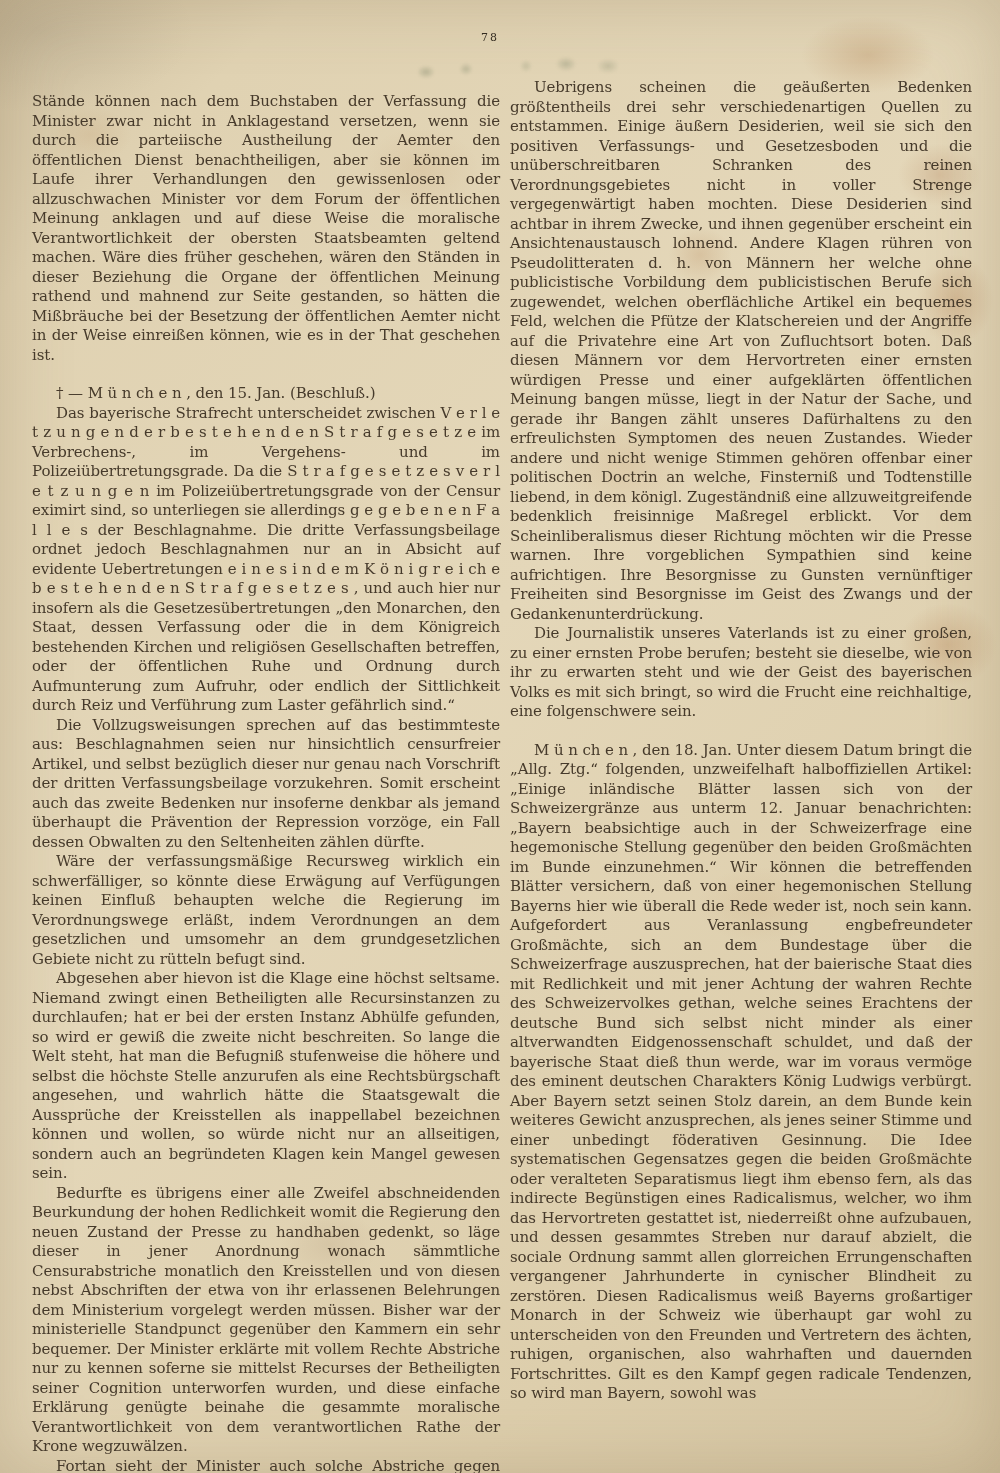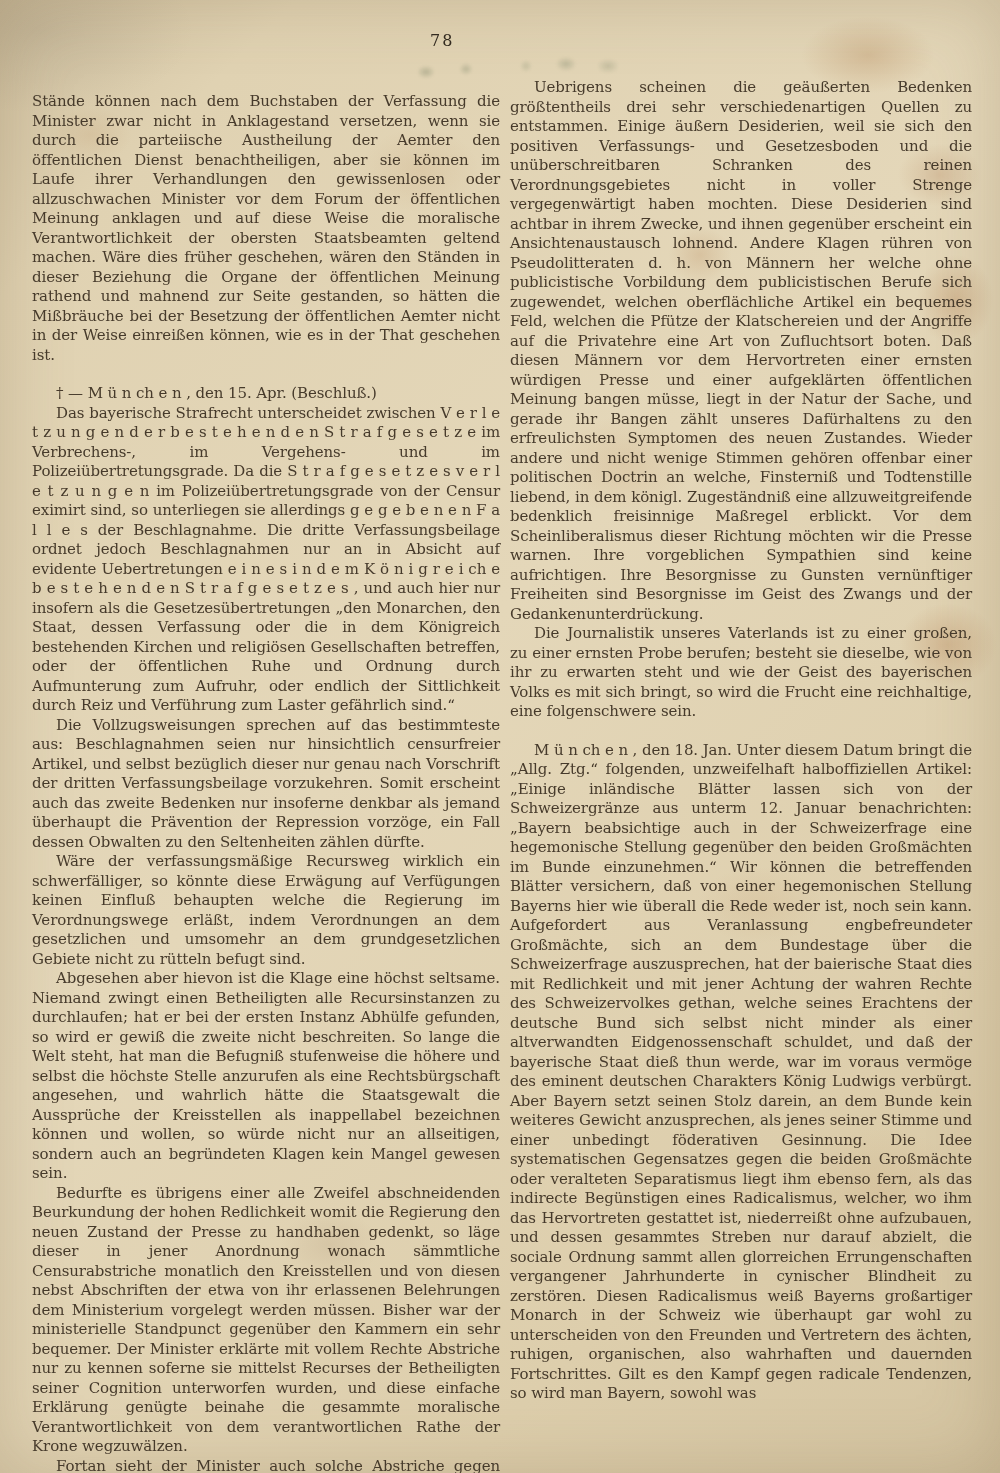--- a/index.html
+++ b/index.html
@@ -19,22 +19,22 @@
       radial-gradient(ellipse 60px 40px at 90px 135px, rgba(175,125,75,.14), rgba(175,125,75,0) 70%),
       radial-gradient(ellipse 85px 60px at 420px 170px, rgba(175,125,75,.13), rgba(175,125,75,0) 70%),
       radial-gradient(ellipse 70px 50px at 330px 1245px, rgba(150,120,90,.14), rgba(150,120,90,0) 70%),
       radial-gradient(ellipse 120px 90px at 880px 1190px, rgba(185,140,90,.14), rgba(185,140,90,0) 70%),
       radial-gradient(ellipse 90px 55px at 760px 905px, rgba(180,130,80,.12), rgba(180,130,80,0) 70%),
       radial-gradient(ellipse 220px 120px at 40px 30px, rgba(110,100,85,.14), rgba(110,100,85,0) 70%),
       linear-gradient(135deg,#cfc0a0 0%,#e0d2b2 12%,#e4d7b9 45%,#ddceac 78%,#d4c4a1 100%);
     box-shadow:inset 0 0 70px rgba(120,95,60,.25);
   }
   .page-number{
-    position:absolute;left:430px;top:31px;width:120px;
-    font-size:16px;letter-spacing:2px;color:#332b20;
+    position:absolute;left:430px;top:31px;width:120px;text-align:center;
+    font-size:11px;letter-spacing:2px;color:#332b20;
   }
   .ghost-stamp{
     position:absolute;left:408px;top:46px;width:240px;height:36px;
     background:
       radial-gradient(ellipse 13px 10px at 18px 26px, rgba(108,120,92,.34), rgba(108,120,92,0) 70%),
       radial-gradient(ellipse 10px 9px at 58px 23px, rgba(108,120,92,.30), rgba(108,120,92,0) 70%),
       radial-gradient(ellipse 9px 9px at 118px 20px, rgba(108,120,92,.22), rgba(108,120,92,0) 70%),
       radial-gradient(ellipse 15px 11px at 158px 18px, rgba(108,120,92,.30), rgba(108,120,92,0) 70%),
       radial-gradient(ellipse 16px 11px at 200px 20px, rgba(108,120,92,.24), rgba(108,120,92,0) 70%);
     filter:blur(1px);
@@ -52,21 +52,21 @@
 </style>
 </head>
 <body>
 
 <div class="paper">
   <div class="page-number">78</div>
   <div class="ghost-stamp"></div>
 
   <div class="col col-left">
     <p>Stände können nach dem Buchstaben der Verfassung die Minister zwar nicht in Anklagestand versetzen, wenn sie durch die parteiische Austheilung der Aemter den öffentlichen Dienst benachtheiligen, aber sie können im Laufe ihrer Verhandlungen den gewissenlosen oder allzuschwachen Minister vor dem Forum der öffentlichen Meinung anklagen und auf diese Weise die moralische Verantwortlichkeit der obersten Staatsbeamten geltend machen. Wäre dies früher geschehen, wären den Ständen in dieser Beziehung die Organe der öffentlichen Meinung rathend und mahnend zur Seite gestanden, so hätten die Mißbräuche bei der Besetzung der öffentlichen Aemter nicht in der Weise einreißen können, wie es in der That geschehen ist.</p>
-    <p class="dateline-p gap-before">† — M ü n ch e n , den 15. Apr. (Beschluß.)</p>
+    <p class="dateline-p gap-before">† — M ü n ch e n , den 15. Jan. (Beschluß.)</p>
     <p class="indent">Das bayerische Strafrecht unterscheidet zwischen V e r l e t z u n g e n d e r b e s t e h e n d e n S t r a f g e s e t z e im Verbrechens-, im Vergehens- und im Polizeiübertretungsgrade. Da die S t r a f g e s e t z e s v e r l e t z u n g e n im Polizeiübertretungsgrade von der Censur eximirt sind, so unterliegen sie allerdings g e g e b e n e n F a l l e s der Beschlagnahme. Die dritte Verfassungsbeilage ordnet jedoch Beschlagnahmen nur an in Absicht auf evidente Uebertretungen e i n e s i n d e m K ö n i g r e i ch e b e s t e h e n d e n S t r a f g e s e t z e s , und auch hier nur insofern als die Gesetzesübertretungen „den Monarchen, den Staat, dessen Verfassung oder die in dem Königreich bestehenden Kirchen und religiösen Gesellschaften betreffen, oder der öffentlichen Ruhe und Ordnung durch Aufmunterung zum Aufruhr, oder endlich der Sittlichkeit durch Reiz und Verführung zum Laster gefährlich sind.“</p>
     <p class="indent">Die Vollzugsweisungen sprechen auf das bestimmteste aus: Beschlagnahmen seien nur hinsichtlich censurfreier Artikel, und selbst bezüglich dieser nur genau nach Vorschrift der dritten Verfassungsbeilage vorzukehren. Somit erscheint auch das zweite Bedenken nur insoferne denkbar als jemand überhaupt die Prävention der Repression vorzöge, ein Fall dessen Obwalten zu den Seltenheiten zählen dürfte.</p>
     <p class="indent">Wäre der verfassungsmäßige Recursweg wirklich ein schwerfälliger, so könnte diese Erwägung auf Verfügungen keinen Einfluß behaupten welche die Regierung im Verordnungswege erläßt, indem Verordnungen an dem gesetzlichen und umsomehr an dem grundgesetzlichen Gebiete nicht zu rütteln befugt sind.</p>
     <p class="indent">Abgesehen aber hievon ist die Klage eine höchst seltsame. Niemand zwingt einen Betheiligten alle Recursinstanzen zu durchlaufen; hat er bei der ersten Instanz Abhülfe gefunden, so wird er gewiß die zweite nicht beschreiten. So lange die Welt steht, hat man die Befugniß stufenweise die höhere und selbst die höchste Stelle anzurufen als eine Rechtsbürgschaft angesehen, und wahrlich hätte die Staatsgewalt die Aussprüche der Kreisstellen als inappellabel bezeichnen können und wollen, so würde nicht nur an allseitigen, sondern auch an begründeten Klagen kein Mangel gewesen sein.</p>
     <p class="indent">Bedurfte es übrigens einer alle Zweifel abschneidenden Beurkundung der hohen Redlichkeit womit die Regierung den neuen Zustand der Presse zu handhaben gedenkt, so läge dieser in jener Anordnung wonach sämmtliche Censurabstriche monatlich den Kreisstellen und von diesen nebst Abschriften der etwa von ihr erlassenen Belehrungen dem Ministerium vorgelegt werden müssen. Bisher war der ministerielle Standpunct gegenüber den Kammern ein sehr bequemer. Der Minister erklärte mit vollem Rechte Abstriche nur zu kennen soferne sie mittelst Recurses der Betheiligten seiner Cognition unterworfen wurden, und diese einfache Erklärung genügte beinahe die gesammte moralische Verantwortlichkeit von dem verantwortlichen Rathe der Krone wegzuwälzen.</p>
     <p class="indent">Fortan sieht der Minister auch solche Abstriche gegen welche keinerlei Beschwerde erhoben wurde; an ihm ist</p>
   </div>
 
   <div class="col col-right">
     <p class="indent">Uebrigens scheinen die geäußerten Bedenken größtentheils drei sehr verschiedenartigen Quellen zu entstammen. Einige äußern Desiderien, weil sie sich den positiven Verfassungs- und Gesetzesboden und die unüberschreitbaren Schranken des reinen Verordnungsgebietes nicht in voller Strenge vergegenwärtigt haben mochten. Diese Desiderien sind achtbar in ihrem Zwecke, und ihnen gegenüber erscheint ein Ansichtenaustausch lohnend. Andere Klagen rühren von Pseudolitteraten d. h. von Männern her welche ohne publicistische Vorbildung dem publicistischen Berufe sich zugewendet, welchen oberflächliche Artikel ein bequemes Feld, welchen die Pfütze der Klatschereien und der Angriffe auf die Privatehre eine Art von Zufluchtsort boten. Daß diesen Männern vor dem Hervortreten einer ernsten würdigen Presse und einer aufgeklärten öffentlichen Meinung bangen müsse, liegt in der Natur der Sache, und gerade ihr Bangen zählt unseres Dafürhaltens zu den erfreulichsten Symptomen des neuen Zustandes. Wieder andere und nicht wenige Stimmen gehören offenbar einer politischen Doctrin an welche, Finsterniß und Todtenstille liebend, in dem königl. Zugeständniß eine allzuweitgreifende bedenklich freisinnige Maßregel erblickt. Vor dem Scheinliberalismus dieser Richtung möchten wir die Presse warnen. Ihre vorgeblichen Sympathien sind keine aufrichtigen. Ihre Besorgnisse zu Gunsten vernünftiger Freiheiten sind Besorgnisse im Geist des Zwangs und der Gedankenunterdrückung.</p>

